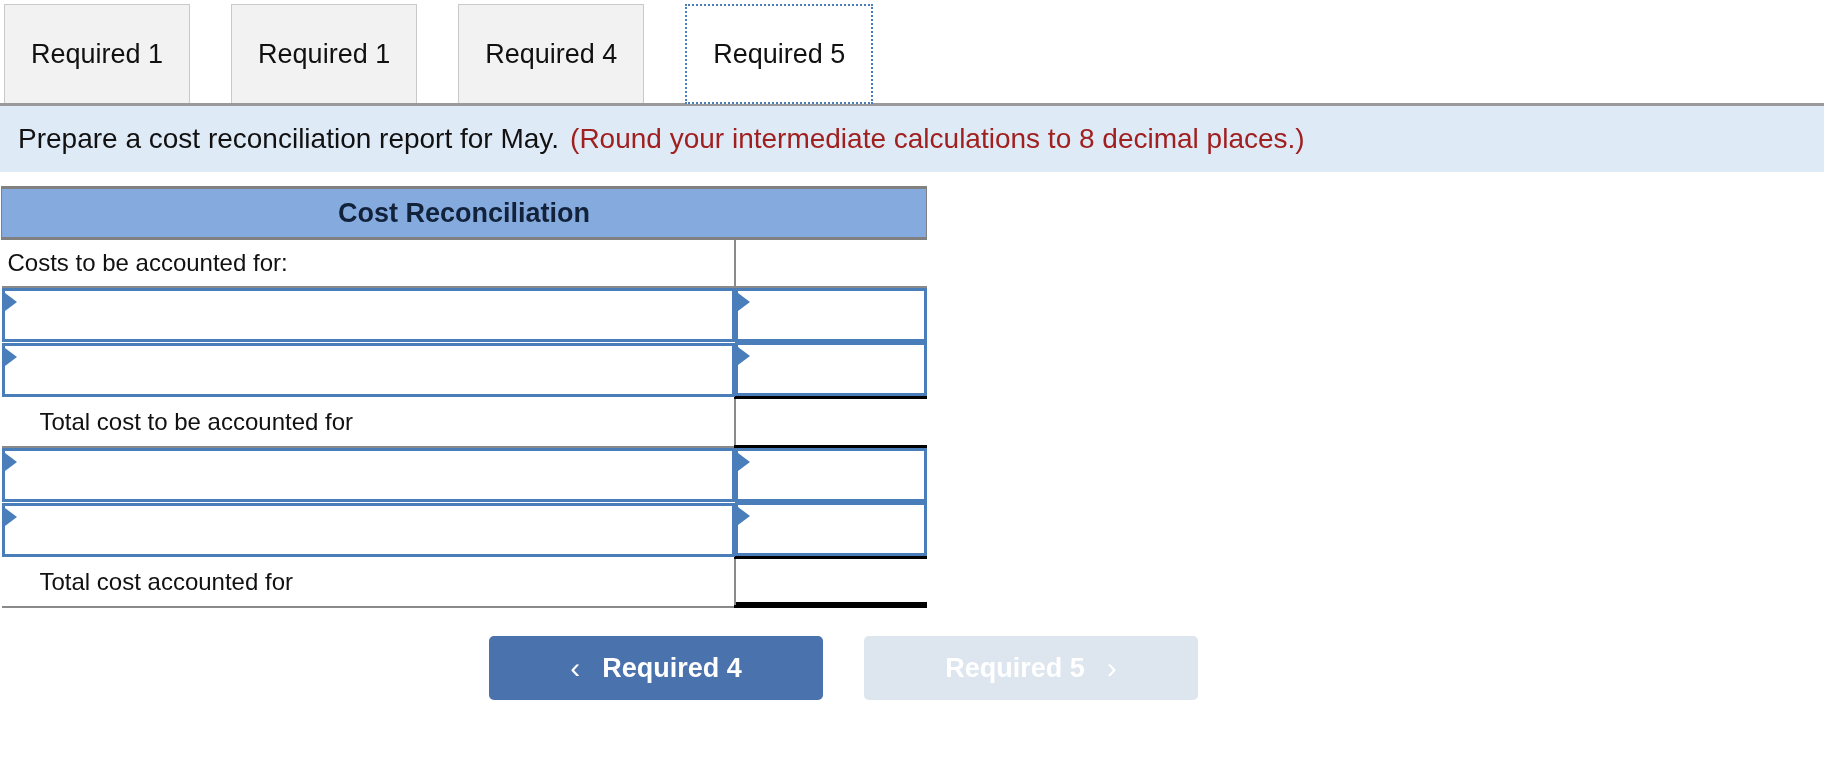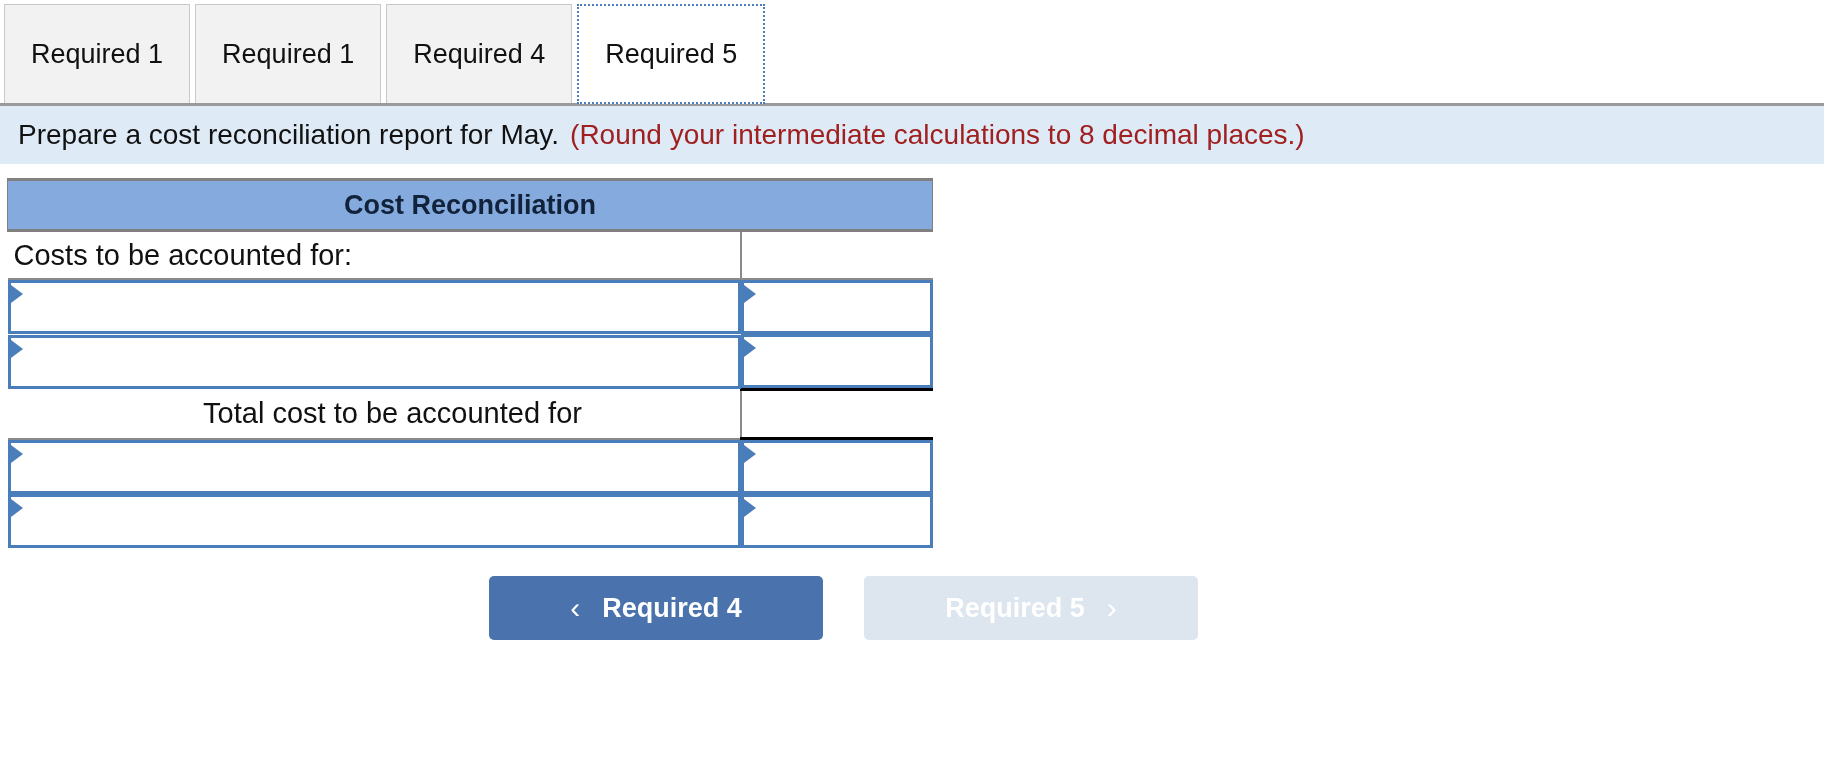--- a/index.html
+++ b/index.html
@@ -15,20 +15,21 @@
   }
 
   
   .tabbar {
     position: relative;
     display: flex;
     align-items: flex-end;
     height: 104px;
     padding-left: 4px;
     box-sizing: border-box;
+    gap: 36px;
   }
   .tab {
     height: 100px;
     min-width: 185px;
     box-sizing: border-box;
     background: #f2f2f2;
     border: 1px solid #c9c9c9;
     border-bottom: none;
     display: flex;
     align-items: center;
@@ -51,38 +52,38 @@
     height: 3px;
     background: #9a9a9a;
     margin-top: -1px;
     position: relative;
     z-index: 1;
   }
 
   
   .banner {
     background: #dfeaf7;
-    height: 58px;
+    height: 66px;
     display: flex;
     align-items: center;
     padding-left: 18px;
     box-sizing: border-box;
     font-size: 28px;
     color: #111;
     white-space: nowrap;
   }
   .banner .hint {
     color: #a02020;
     margin-left: 11px;
   }
 
   
   .sheet-wrap {
     margin-top: 14px;
-    padding-left: 7px;
+    padding-left: 1px;
   }
   table.sheet {
     border-collapse: collapse;
     table-layout: fixed;
     width: 925px;
   }
   table.sheet col.c-label { width: 733px; }
   table.sheet col.c-value { width: 192px; }
 
   .sheet th.title {
@@ -93,30 +94,30 @@
     text-align: center;
     height: 46px;
     border-top: 3px solid #808080;
     border-bottom: 3px solid #808080;
     border-left: 1px solid #808080;
     border-right: 1px solid #808080;
   }
 
   .sheet td {
     height: 46px;
-    font-size: 29px;
+    font-size: 24px;
     color: #111;
     padding: 0 0 0 6px;
     vertical-align: middle;
     border-bottom: 2px solid #8a8a8a;
     background: #ffffff;
   }
   .sheet td.label { border-right: 2px solid #8a8a8a; }
   .sheet td.value { border-right: 0; }
-  .sheet td.indent { padding-left: 38px; text-align: center; }
+  .sheet td.indent { padding-left: 38px; }
 
   
   .sheet tr.entry td {
     padding: 0;
     border-bottom: 0;
     height: 54px;
   }
   .sheet tr.entry td.label { border-right: 0; }
 
   
@@ -281,20 +282,24 @@
           </div>
         </td>
         <td class="value">
           <div class="field field-value">
             <span class="caret"></span>
             <span></span>
           </div>
         </td>
       </tr>
 
+      <tr class="total">
+        <td class="label indent">Total cost accounted for</td>
+        <td class="value total-double"></td>
+      </tr>
 
     </tbody>
   </table>
 </div>
 
 <div class="navbar">
   <button class="navbtn prev">
     <span class="chev">‹</span>
     <span>Required 4</span>
   </button>

